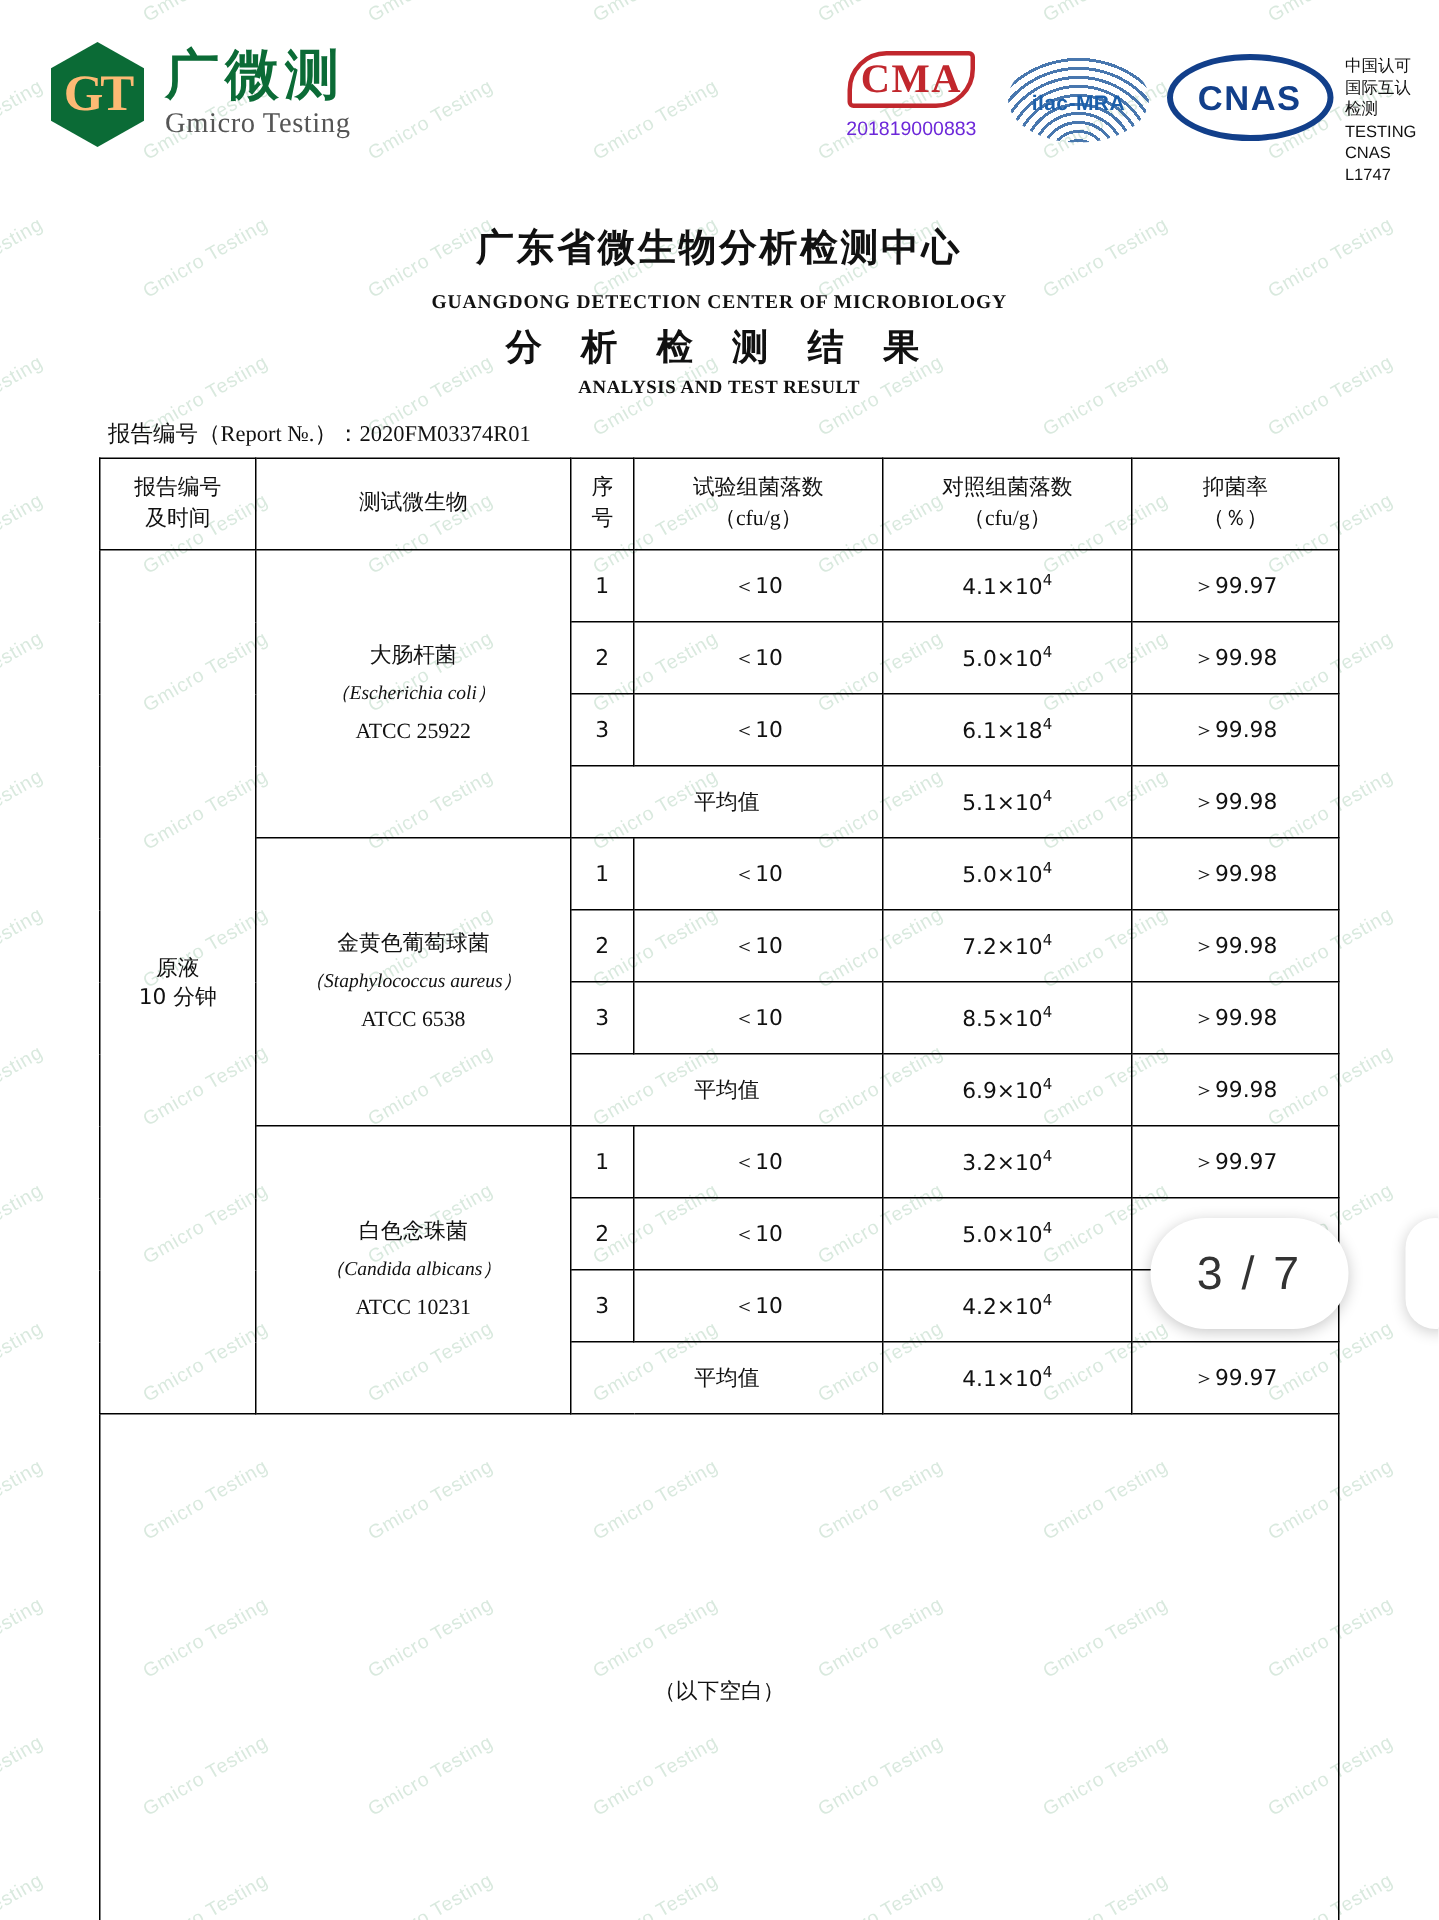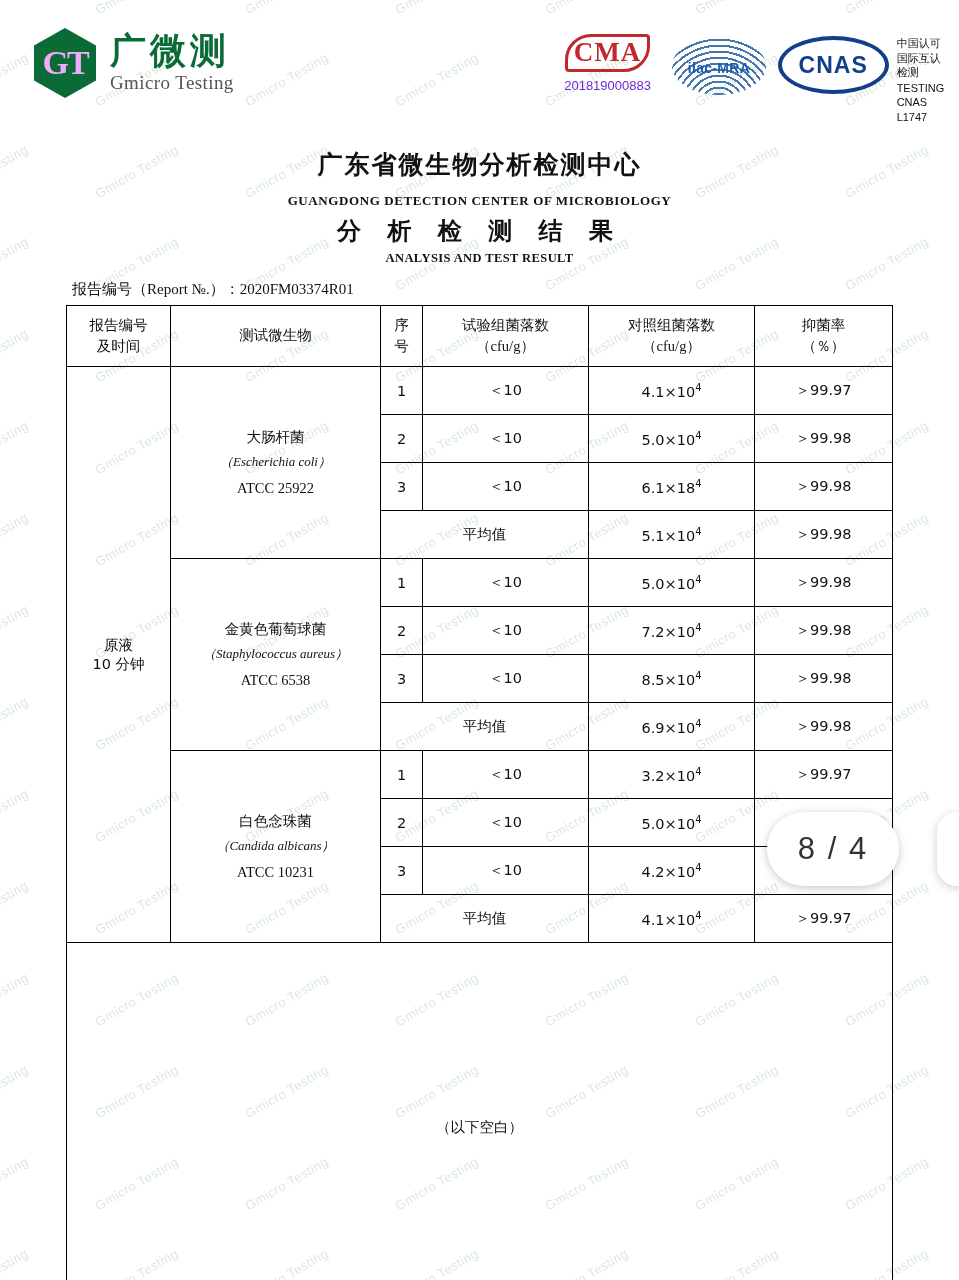--- a/index.html
+++ b/index.html
@@ -57,21 +57,21 @@
     width: 62px;
     height: 70px;
     background: #0b6b36;
     clip-path: polygon(50% 0%, 100% 25%, 100% 75%, 50% 100%, 0% 75%, 0% 25%);
     position: relative;
     display: flex;
     align-items: center;
     justify-content: center;
   }
   .hex span {
-    color: #f0abfc;
+    color: #fdba74;
     font-family: "Liberation Serif", serif;
     font-weight: bold;
     font-size: 34px;
     letter-spacing: -2px;
   }
   .logo-text {
     margin-left: 14px;
   }
   .logo-cn {
     font-size: 36px;
@@ -555,15 +555,15 @@
       </tr>
 
       <tr class="blank-row">
         <td colspan="6" class="blank-note">（以下空白）</td>
       </tr>
 
     </tbody>
   </table>
 
   <div class="page-pill-edge"></div>
-  <div class="page-pill">8 / 4</div>
+  <div class="page-pill">3 / 7</div>
 
 </div>
 
 </body></html>

